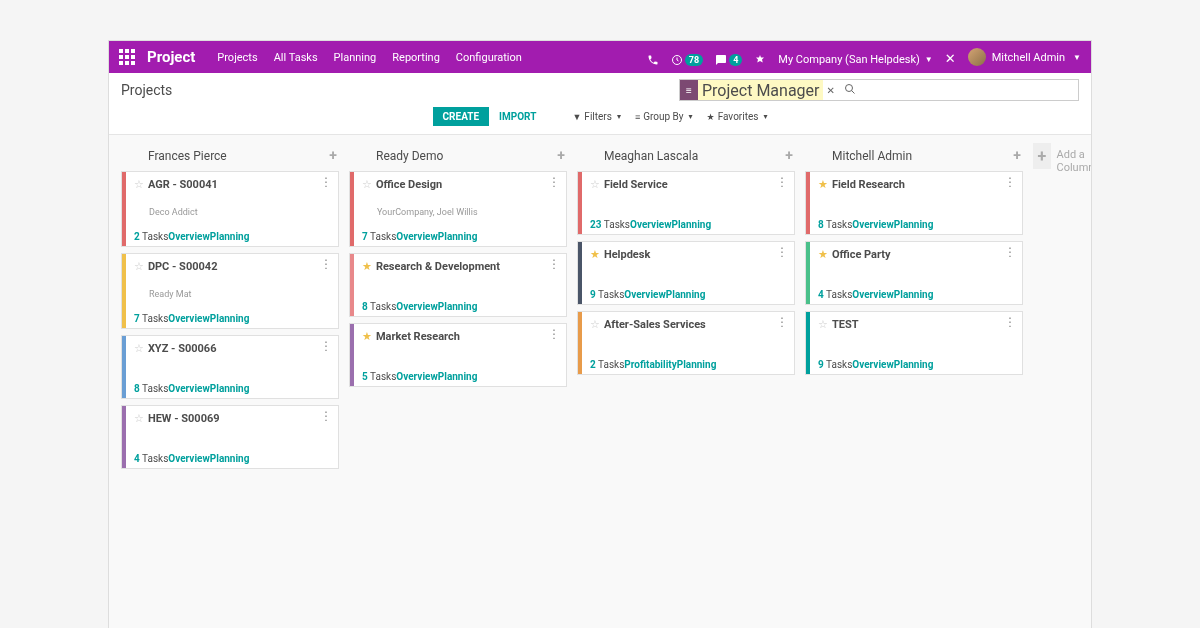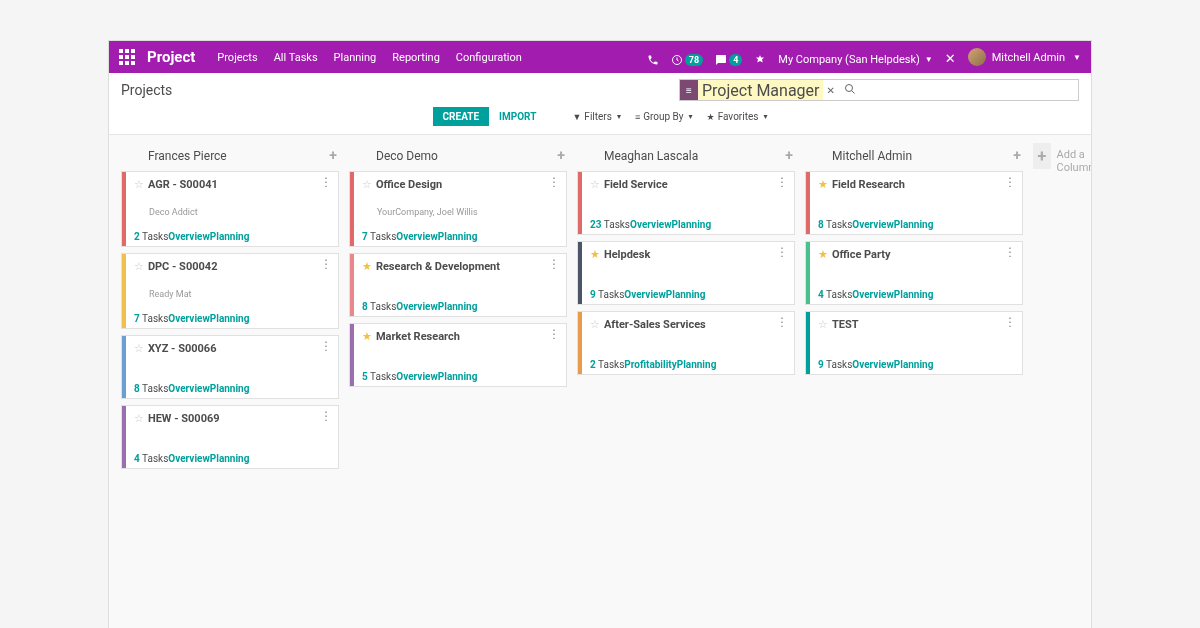--- a/index.html
+++ b/index.html
@@ -236,21 +236,21 @@
               <span><span class="cnt">4</span> <span class="lbl">Tasks</span></span>
               <a>Overview</a>
               <a>Planning</a>
             </div>
           </div>
           <span class="kdots">⋮</span>
         </div>
       </div>
       <div class="kcol">
         <div class="kcol-head">
-          <span class="kcol-title">Deco Demo</span>
+          <span class="kcol-title">Ready Demo</span>
           <span class="kcol-plus">+</span>
         </div>
         <div class="kcard">
           <div class="kstripe c-red"></div>
           <div class="kbody">
             <div class="khead-row">
               <span class="star star-off">☆</span>
               <span class="ktitle">Office Design</span>
             </div>
             <div class="ksub">YourCompany, Joel Willis</div>

